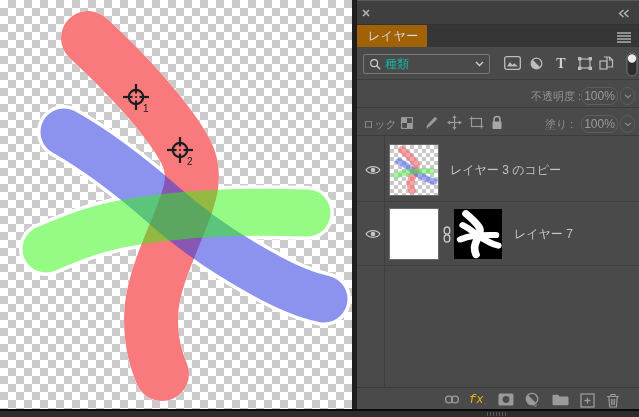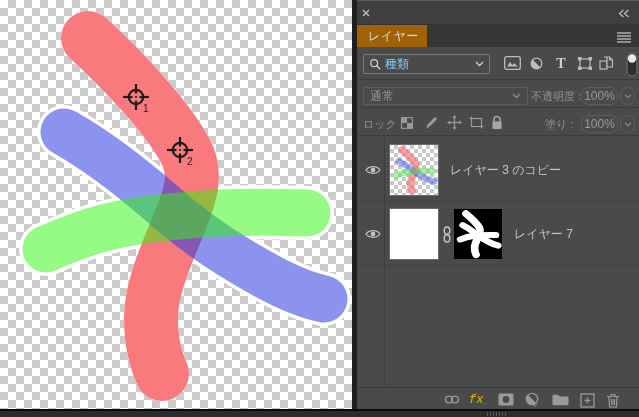--- a/index.html
+++ b/index.html
@@ -37,21 +37,21 @@
     position:absolute;left:0;top:0;width:70px;height:22px;background:#a16207;
     display:flex;align-items:center;padding-left:11px;box-sizing:border-box;
     color:#d9d9d9;letter-spacing:.5px;
   }
   .row{position:absolute;left:0;width:282px;box-sizing:border-box;}
   .filter-row{top:46px;height:33px;border-bottom:1px solid #3c3c3c;}
   .blend-row{top:79px;height:28px;border-bottom:1px solid #3c3c3c;}
   .lock-row{top:107px;height:28px;border-bottom:1px solid #3c3c3c;}
   .dd{
     position:absolute;border:1px solid #7a7a7a;border-radius:2px;
-    display:flex;align-items:center;box-sizing:border-box;color:#7dd3fc;
+    display:flex;align-items:center;box-sizing:border-box;color:#14b8a6;
   }
   .dd.disabled{border-color:#5d5d5d;color:#959595;}
   .valbox{
     position:absolute;border:1px solid #5d5d5d;border-radius:8px;color:#9a9a9a;
     display:flex;align-items:center;justify-content:center;box-sizing:border-box;
   }
   .dimlabel{position:absolute;color:#919191;font-size:11px;white-space:nowrap;}
   .icon{position:absolute;display:flex;align-items:center;justify-content:center;}
   
   .list{position:absolute;left:0;top:135px;width:255px;height:251px;}
@@ -208,26 +208,20 @@
     </span>
     <span class="icon" style="left:268px;top:4px;width:13px;height:26px">
       <svg width="12" height="25" viewBox="0 0 12 25">
           <rect x="1" y="1" width="10" height="23" rx="5" fill="#2e2e2e" stroke="#757575" stroke-width="1"></rect>
           <circle cx="6" cy="6.5" r="4.2" fill="#ececec"></circle>
         </svg>
     </span>
   </div>
 
   <div class="row blend-row">
-    <div class="dd disabled" style="left:6px;top:7px;width:165px;height:18px;padding:0 6px">
-      <span>通常</span>
-      <svg width="9" height="6" viewBox="0 0 9 6" style="margin-left:auto">
-          <path d="M1 1 L4.5 4.5 L8 1" stroke="#8a8a8a" stroke-width="1.3" fill="none"></path>
-        </svg>
-    </div>
     <span class="dimlabel" style="left:174px;top:9px">不透明度 :</span>
     <div class="valbox" style="left:224px;top:7px;width:37px;height:18px">
       <span>100%</span>
     </div>
     <div class="valbox" style="left:263px;top:7px;width:15px;height:18px">
       <svg width="8" height="5" viewBox="0 0 9 6">
           <path d="M1 1 L4.5 4.5 L8 1" stroke="#8a8a8a" stroke-width="1.4" fill="none"></path>
         </svg>
     </div>
   </div>

